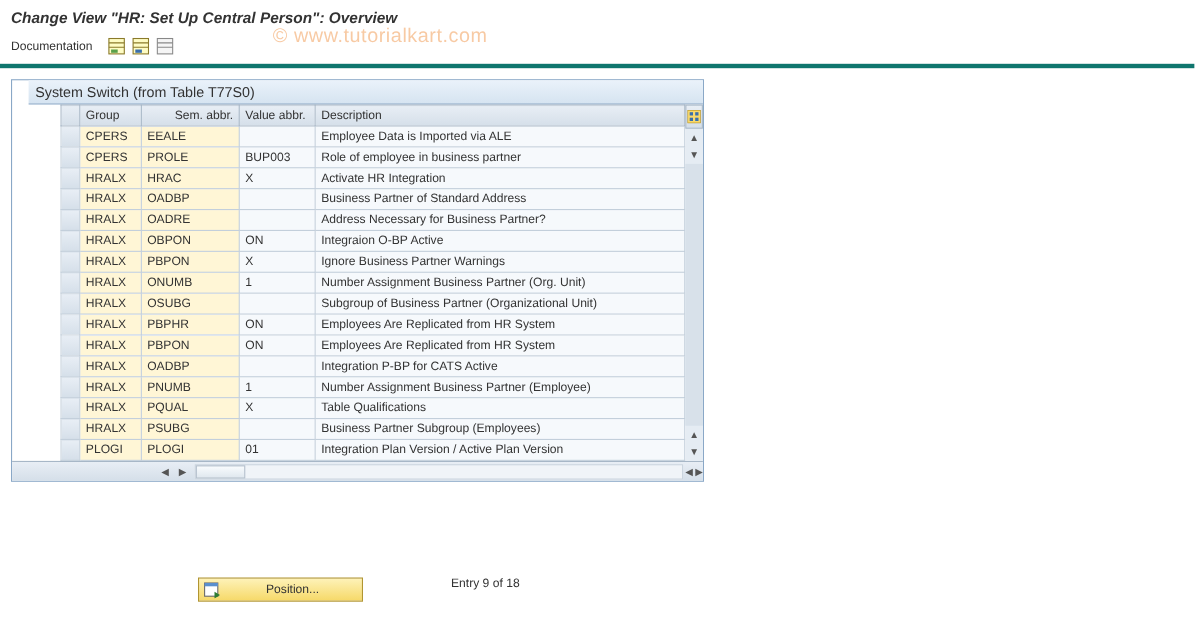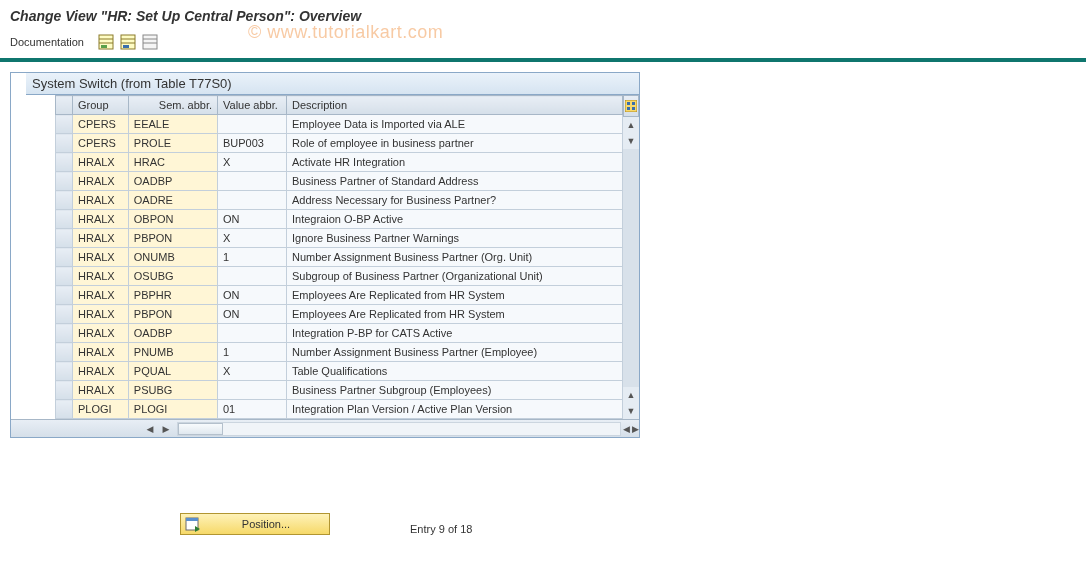--- a/index.html
+++ b/index.html
@@ -24,21 +24,21 @@
     .grid-body { flex:1;margin-left:44px; }
     .vscroll-outer { width:16px; background:#e5ecf3; display:flex; flex-direction:column; align-items:center;}
     .vscroll-outer .arrow { height:16px; display:flex; align-items:center; justify-content:center; cursor:pointer; color:#555; font-size:9px; width:100%;}
     .vscroll-outer .track { flex:1; width:100%; background:#d8e1ea;}
     .hscroll-row { display:flex; align-items:center; border-top:1px solid #a7b7c7; background:linear-gradient(#e8eef5,#d5dfe9); height:18px;}
     .hscroll-row .empty-left { width:164px; display:flex; justify-content:flex-end; align-items:center; gap:2px; padding-right:2px;}
     .hscroll-row .empty-right { width:16px; display:flex; justify-content:flex-start; align-items:center; gap:2px;}
     .h-arrow { width:14px; height:14px; display:flex; align-items:center; justify-content:center; color:#555; font-size:9px; cursor:pointer;}
     .h-track { flex:1; background:#f0f4f8; height:14px; border:1px solid #cbd5df; margin:0 2px; position:relative;}
     .h-thumb { position:absolute; left:0; top:0; height:100%; width:45px; background:linear-gradient(#f8fbfd,#e0e8ef); border:1px solid #b4c0cc;}
-    .footer-area { position:absolute; left:180px; top:513px; display:flex; align-items:flex-end; gap:80px;}
+    .footer-area { position:absolute; left:180px; top:525px; display:flex; align-items:flex-start; gap:80px;}
     .position-btn { display:flex; align-items:center; gap:6px; border:1px solid #b19531; background:linear-gradient(#fef2b8,#f6d969); padding:2px 4px; cursor:pointer; width:150px; height:22px;}
     .position-btn .icon { width:16px; height:16px; display:flex; align-items:center; justify-content:center;}
     .position-btn .label { flex:1; text-align:center; font-size:11px; color:#333;}
     .entry-text { font-size:11px; color:#333;}
     .head-right-corner { display:table-cell; width:16px; background:linear-gradient(#e8eef5,#d5dfe9); border:1px solid #a7b7c7; text-align:center; vertical-align: middle;}
     svg { display:block; }
     .grid-head { display:table-header-group; }
     .grid-body-tbl { display:table-row-group; }
   </style>
 </head>

